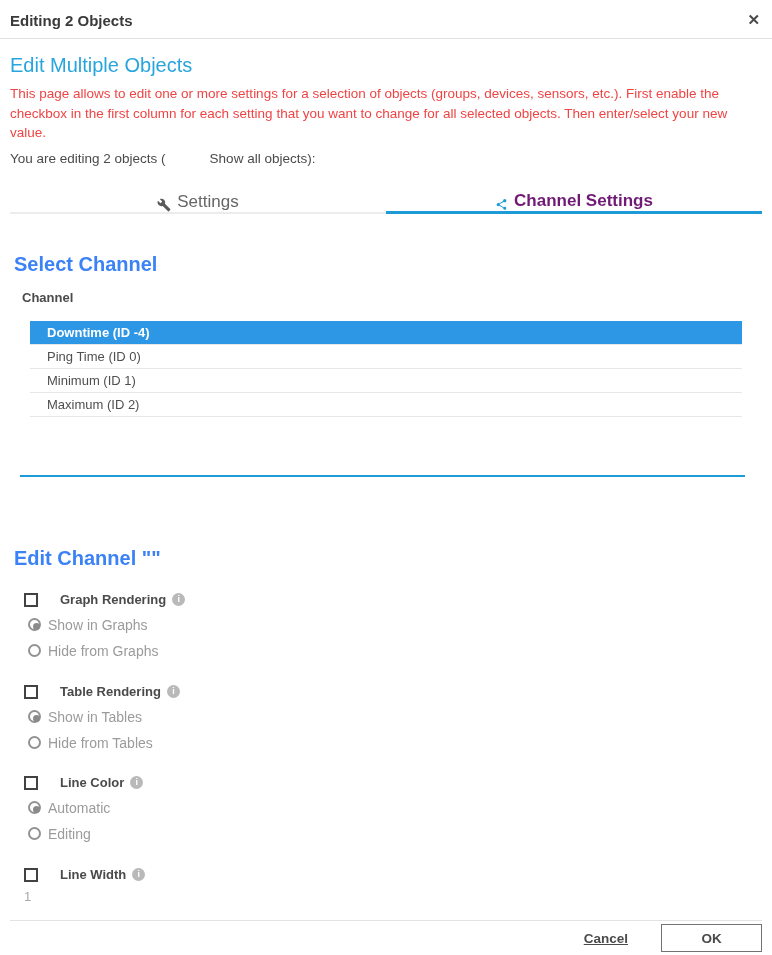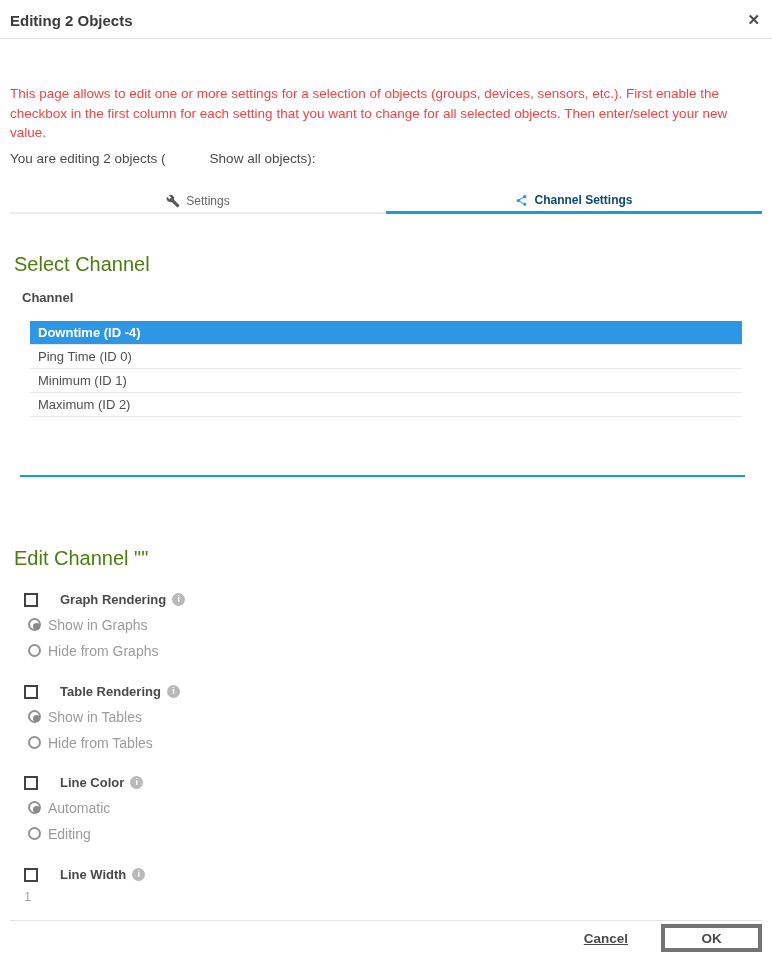--- a/index.html
+++ b/index.html
@@ -18,35 +18,35 @@
   .close { top:11px; right:12px; font-size:15px; font-weight:bold; color:#4a4a4a; cursor:pointer; line-height:18px; }
 
   
   h1.page-h { top:54px; left:10px; font-size:20px; font-weight:400; color:#29a5dd; }
   .desc { top:84px; left:10px; width:750px; font-size:13.5px; line-height:1.45; color:#ef4444; }
   .editing-line { top:151px; left:10px; font-size:13.5px; color:#4a4a4a; }
   .editing-line a { color:#4a4a4a; text-decoration:none; cursor:pointer;margin-left:44px; }
 
   
   .tabs { top:189px; left:10px; width:752px; height:25px; display:flex; }
-  .tab { width:50%; display:flex; align-items:center; justify-content:center; gap:6px;
-         font-size:12px; color:#666; border-bottom:2px solid #ececec; cursor:pointer; }
-  .tab.active { color:#0c4a6e; font-weight:bold; border-bottom:3px solid #1c9bd7; }
+  .tab { width:50%; display:flex; align-items:flex-end; justify-content:center; gap:6px;
+         font-size:17px; color:#666; border-bottom:2px solid #ececec; cursor:pointer; }
+  .tab.active { color:#701a75; font-weight:bold; border-bottom:3px solid #1c9bd7; }
   .tab svg { display:block; }
 
   
-  h2.sec-h { font-size:20px; font-weight:400; color:#4d7c0f; left:14px; }
+  h2.sec-h { font-size:20px; font-weight:700; color:#3b82f6; left:14px; }
   .h-select { top:253px; }
   .h-editch { top:547px; }
 
   .col-label { top:290px; left:22px; font-size:13px; font-weight:bold; color:#4a4a4a; }
 
   
   .channel-list { top:321px; left:30px; width:712px; }
-  .ch-row { height:24px; line-height:23px; padding-left:8px; font-size:13px; color:#4f4f4f;
+  .ch-row { height:24px; line-height:23px; padding-left:17px; font-size:13px; color:#4f4f4f;
             border-bottom:1px solid #e7e7e7; cursor:pointer; }
   .ch-row.selected { background:#2d97e5; color:#fff; font-weight:bold; border-bottom:1px solid #e7e7e7; }
 
   .blue-divider { top:475px; left:20px; width:725px; height:2px; background:#1c9bd7; }
 
   
   .setting-head { left:24px; display:flex; align-items:center; height:17px;margin-top:8px; }
   .checkbox { width:14px; height:14px; border:2px solid #424242; background:#fff; display:inline-block; cursor:pointer; }
   .setting-label { margin-left:22px; font-size:13px; font-weight:bold; color:#4a4a4a; }
   .info { margin-left:6px; width:13px; height:13px; border-radius:50%; background:#b9b9b9; color:#fff;
@@ -55,32 +55,33 @@
   .radio { width:13px; height:13px; border:2px solid #929292; border-radius:50%; background:#fff;
            display:inline-block; cursor:pointer; flex:0 0 auto; }
   .radio.checked::after { content:""; display:block; width:7px; height:7px; margin:3px; border-radius:50%; background:#8a8a8a; }
   .radio-label { margin-left:7px; font-size:14px; color:#9b9b9b; }
   .field-value { top:889px; left:24px; font-size:13px; color:#a9a9a9; }
 
   
   .footer-divider { top:920px; left:10px; width:752px; height:1px; background:#e3e3e3; }
   .cancel { top:931px; right:144px; font-size:13.5px; font-weight:bold; color:#4a4a4a;
             text-decoration:underline; cursor:pointer; }
-  .ok-btn { top:924px; left:661px; width:101px; height:28px; background:#fff; border:4px solid #737373;
+  .ok-btn { top:924px; left:661px; width:101px; height:28px; background:#fff; border:1px solid #737373;
             font-family:"Liberation Sans", sans-serif; font-size:13.5px; font-weight:bold; color:#4a4a4a; cursor:pointer; }
 </style>
 </head>
 <body>
 
 <div class="stage">
 
   <div class="abs titlebar"></div>
   <div class="abs dialog-title">Editing 2 Objects</div>
   <div class="abs close">✕</div>
 
+  <h1 class="abs page-h">Edit Multiple Objects</h1>
   <p class="abs desc">This page allows to edit one or more settings for a selection of objects (groups, devices, sensors, etc.). First enable the checkbox in the first column for each setting that you want to change for all selected objects. Then enter/select your new value.</p>
   <p class="abs editing-line"><span>You are editing 2 objects (</span><a>Show all objects</a><span>):</span></p>
 
   <div class="abs tabs">
     <div class="tab">
       <span>
         <svg width="14" height="14" viewBox="0 0 24 24" fill="#5a5a5a">
             <path d="M22.7 19l-9.1-9.1c.9-2.3.4-5-1.5-6.9-2-2-5-2.4-7.4-1.3L9 6 6 9 1.6 4.7C.4 7.1.9 10.1 2.9 12.1c1.9 1.9 4.6 2.4 6.9 1.5l9.1 9.1c.4.4 1 .4 1.4 0l2.3-2.3c.5-.4.5-1.1.1-1.4z"></path>
           </svg>
       </span>

